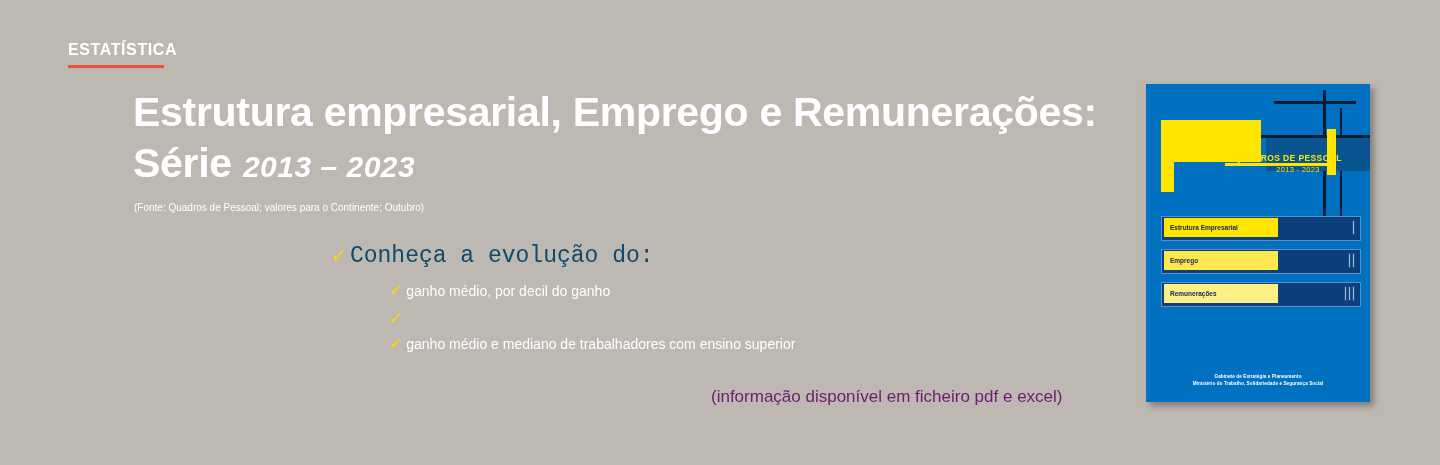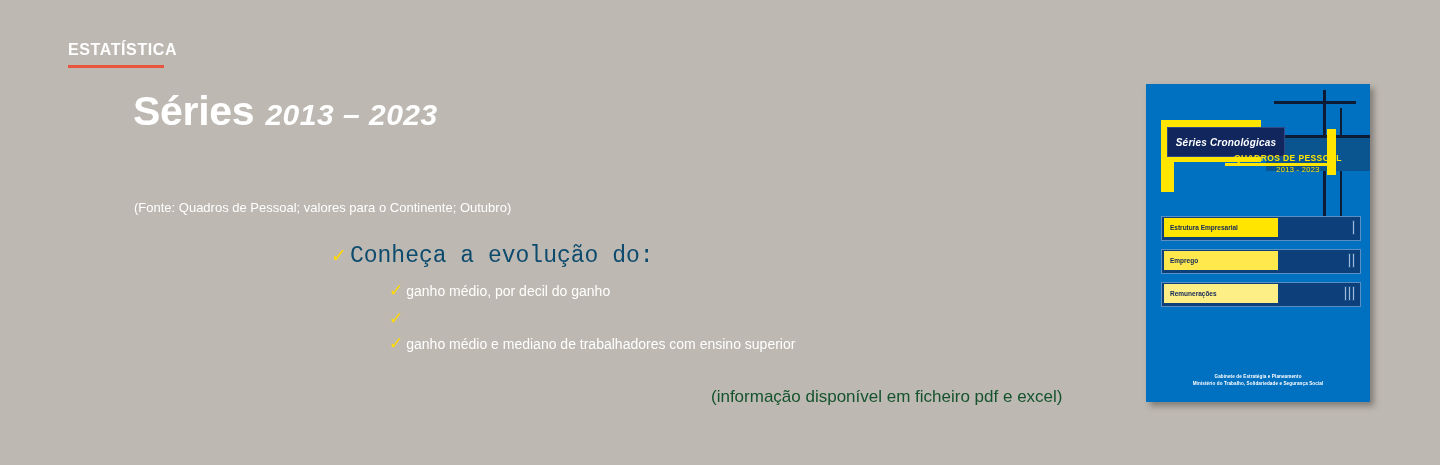--- a/index.html
+++ b/index.html
@@ -71,21 +71,21 @@
     font-weight: bold;
     letter-spacing: 0.5px;
     font-style: italic;
   }
 
   .source-note {
     position: absolute;
     left: 134px;
     top: 198px;
     color: #ffffff;
-    font-size: 13px;
+    font-size: 10px;
     line-height: 20px;
     white-space: nowrap;
     text-align: center;
   }
 
   
   .bullet-lead {
     position: absolute;
     left: 331px;
     top: 243px;
@@ -126,21 +126,21 @@
   .sub-bullet .txt {
     color: #ffffff;
     font-size: 14px;
     line-height: 23px;
   }
 
   .avail-note {
     position: absolute;
     left: 711px;
     top: 386px;
-    color: #14532d;
+    color: #701a75;
     font-size: 17px;
     line-height: 22px;
     white-space: nowrap;
   }
 
   
   .cover {
     position: absolute;
     left: 1146px;
     top: 84px;
@@ -346,21 +346,22 @@
 <body>
 
 <div class="slide">
 
   <div class="kicker">
     <span class="kicker-text">ESTATÍSTICA</span>
     <span class="kicker-rule"></span>
   </div>
 
   <div class="headline">
-    <span class="headline-line2"><span>Séries</span> <span class="range">2013 – 2023</span></span>
+    <span class="headline-line1">Estrutura empresarial, Emprego e Remunerações:</span>
+    <span class="headline-line2"><span>Série</span> <span class="range">2013 – 2023</span></span>
   </div>
 
   <div class="source-note">(Fonte: Quadros de Pessoal; valores para o Continente; Outubro)</div>
 
   <div class="bullet-lead">
     <span class="tick">✓</span>
     <span class="txt">Conheça a evolução do:</span>
   </div>
 
   <div class="sub-bullets">
@@ -385,23 +386,20 @@
       <div class="cv-hline-a"></div>
       <div class="cv-vline-a"></div>
       <div class="cv-vline-b"></div>
       <div class="cv-darkblock"></div>
       <div class="cv-hline-b"></div>
       <div class="cv-ybar"></div>
 
       <div class="cv-lshape"></div>
       <div class="cv-lshape2"></div>
 
-      <div class="cv-badge">
-        <span class="cv-badge-text">Séries Cronológicas</span>
-      </div>
 
       <div class="cv-qp-rule"></div>
       <div class="cv-qp">QUADROS DE PESSOAL</div>
       <div class="cv-years">2013 - 2023</div>
 
       <div class="cv-rows">
         <div class="cv-row cv-row-1">
           <div class="cv-row-tag">
             <span>Estrutura Empresarial</span>
           </div>

